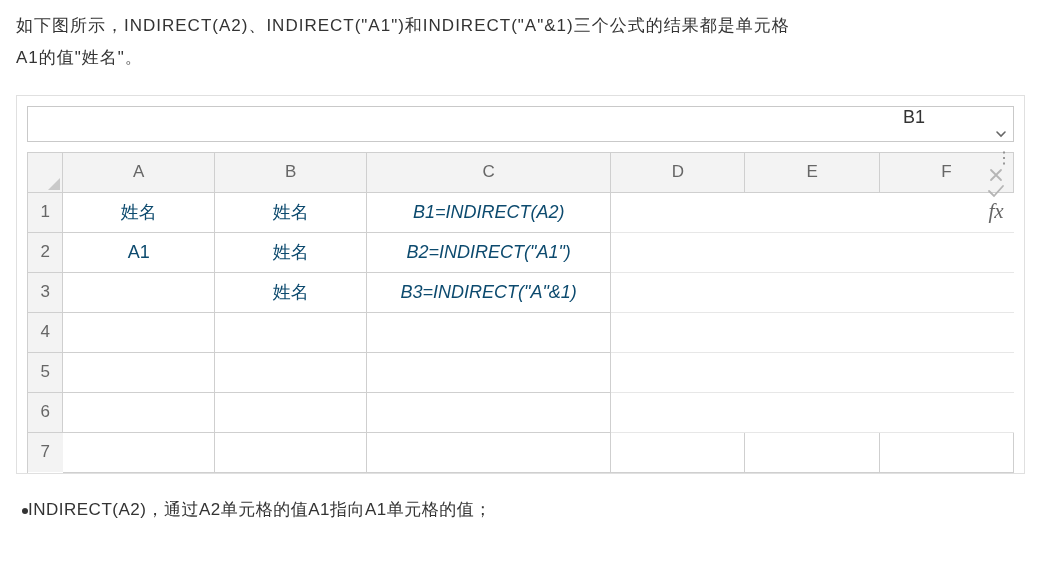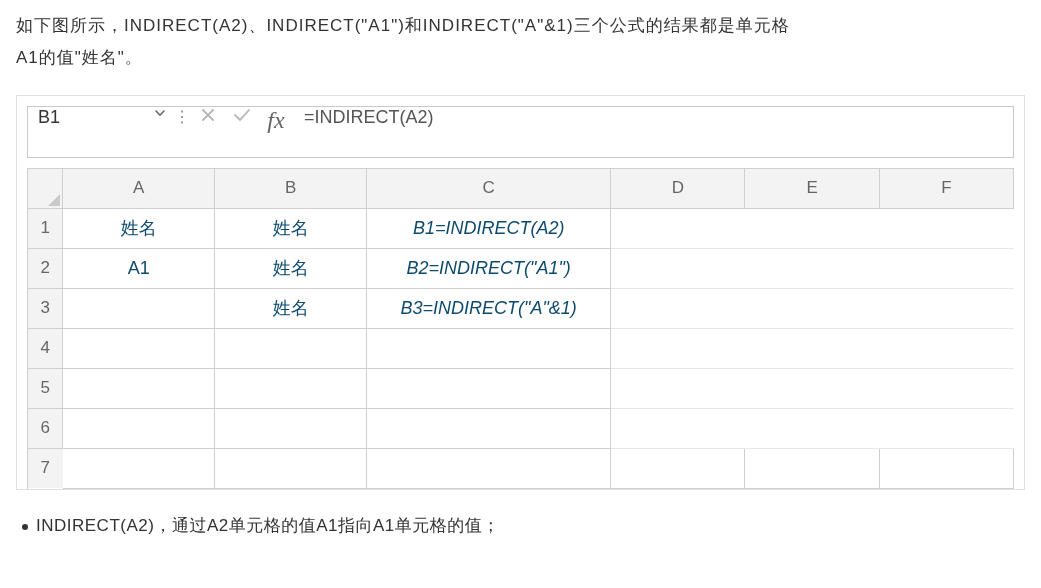--- a/index.html
+++ b/index.html
@@ -18,25 +18,26 @@
     color: #333;
     margin-bottom: 20px;
   }
   .sheet-wrap {
     border: 1px solid #e0e0e0;
     padding: 10px 10px 0 10px;
     background: #fff;
   }
   .formula-bar {
     display: flex;
-    align-items: flex-start;
-    height: 52px;
+    align-items: flex-end;
+    height: 36px;
     border: 1px solid #c9c9c9;
     background: #fff;
     font-size: 18px;
+    flex-direction: column;
   }
   .name-box {
     width: 120px;
     display: flex;
     align-items: center;
     padding: 0 10px;
     font-weight: 500;
   }
   .name-chevron {
     width: 24px;
@@ -67,21 +68,21 @@
     font-size: 20px;
   }
   .fb-btn.check { color: #b5b5b5; font-size: 22px; }
   .fb-fx {
     width: 34px;
     display: flex;
     align-items: center;
     justify-content: center;
     font-style: italic;
     font-family: "Times New Roman", serif;
-    font-size: 24px;
+    font-size: 21px;
     color: #666;
   }
   .fb-input {
     flex: 1;
     display: flex;
     align-items: center;
     padding: 0 10px;
     color: #555;
   }
   .grid-area {
@@ -135,21 +136,21 @@
   tbody tr:nth-child(5) td.col-noborder,
   tbody tr:nth-child(6) td.col-noborder {
     border-right-color: transparent;
     border-bottom-color: #e7e7e7;
   }
   tbody tr:first-child td.col-noborder { border-top: 1px solid #cfcfcf; }
   .bullet-line {
     margin-top: 24px;
     display: flex;
     align-items: flex-start;
-    gap: 8px;
+    gap: 0;
     font-size: 17px;
     color: #333;
     letter-spacing: 0.5px;
   }
   .bullet-dot {
     width: 6px; height: 6px; border-radius: 50%;
     background: #333; margin-top: 10px; margin-left: 6px;
     flex-shrink: 0;
   }
 </style>
@@ -181,23 +182,20 @@
     </div>
     <div class="fb-btn check">
       <svg width="20" height="16" viewBox="0 0 20 16">
           <path d="M3 8 L8 13 L17 3" stroke="#b5b5b5" stroke-width="1.8" fill="none" stroke-linecap="round"></path>
         </svg>
     </div>
     <div class="fb-fx">
       <span>fx</span>
     </div>
     <div class="fb-sep"></div>
-    <div class="fb-input">
-      <span>=INDIRECT(A2)</span>
-    </div>
   </div>
 
   <div class="grid-area">
     <table class="sheet">
       <thead>
         <tr>
           <th class="corner">
             <svg width="12" height="12" viewBox="0 0 12 12">
                 <path d="M12 0 L12 12 L0 12 Z" fill="#c9c9c9"></path>
               </svg>

